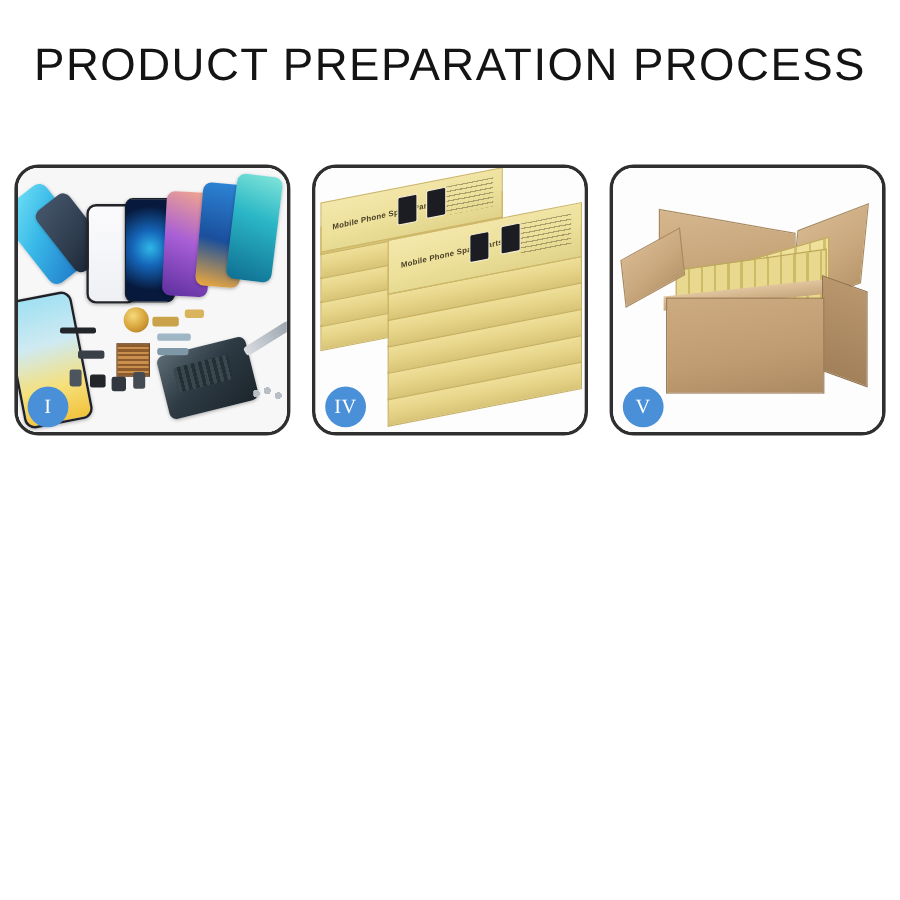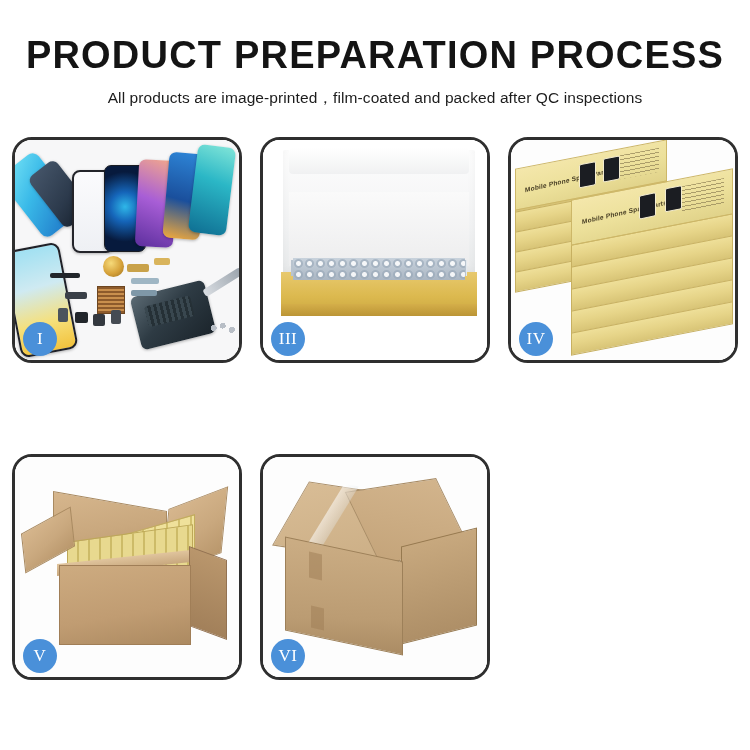--- a/index.html
+++ b/index.html
@@ -28,21 +28,21 @@
     left: 0;
     top: 0;
     width: 750px;
     text-align: center;
   }
   .title {
     margin: 0;
     padding-top: 36px;
     font-family: "Liberation Sans", sans-serif;
     font-size: 38px;
-    font-weight: 700;
+    font-weight: 400;
     letter-spacing: 1.2px;
     color: #141414;
     line-height: 1.05;
     white-space: nowrap;
   }
   .subtitle {
     margin: 0;
     padding-top: 12px;
     font-family: "Liberation Sans", sans-serif;
     font-size: 15.5px;
@@ -392,21 +392,20 @@
     transform: skewY(12deg);
   }
 </style>
 </head>
 <body>
 
 <div class="page">
 
   <div class="header">
     <h1 class="title">PRODUCT PREPARATION PROCESS</h1>
-    <p class="subtitle">All products are image-printed，film-coated and packed after QC inspections</p>
   </div>
 
   <div class="grid">
 
     <div class="panel">
       <div class="panel-inner">
         <div class="scene-parts">
           <div class="ph p1"></div>
           <div class="ph p1b"></div>
           <div class="ph p2"><span class="notch"></span></div>
@@ -429,33 +428,20 @@
           <div class="bit b9"></div>
           <div class="bit b10"></div>
           <div class="tweezer"></div>
           <div class="screws"></div>
         </div>
       </div>
       <div class="badge">I</div>
     </div>
 
 
-    <div class="panel">
-      <div class="panel-inner">
-        <div class="scene-box3">
-          <div class="lid3"></div>
-          <div class="foam3"></div>
-          <div class="tray3">
-            <div class="inner"></div>
-            <div class="lip"></div>
-          </div>
-        </div>
-      </div>
-      <div class="badge">III</div>
-    </div>
 
     <div class="panel">
       <div class="panel-inner">
         <div class="scene-stack">
           <div class="sbox stk-e"></div>
           <div class="sbox stk-d"></div>
           <div class="sbox stk-c"></div>
           <div class="sbox stk-b"></div>
           <div class="sbox stk-a"></div>
           <div class="boxface face-top">
@@ -490,29 +476,15 @@
           <div class="yboxes"></div>
           <div class="flap flap-left"></div>
           <div class="carton-rim"></div>
           <div class="carton-side"></div>
           <div class="carton-body"></div>
         </div>
       </div>
       <div class="badge">V</div>
     </div>
 
-    <div class="panel">
-      <div class="panel-inner">
-        <div class="scene-sealed">
-          <div class="sl-top"></div>
-          <div class="sl-top2"></div>
-          <div class="tape"></div>
-          <div class="sl-right"></div>
-          <div class="sl-front"></div>
-          <div class="tape2"></div>
-          <div class="tape3"></div>
-        </div>
-      </div>
-      <div class="badge">VI</div>
-    </div>
 
   </div>
 </div>
 
 </body></html>

